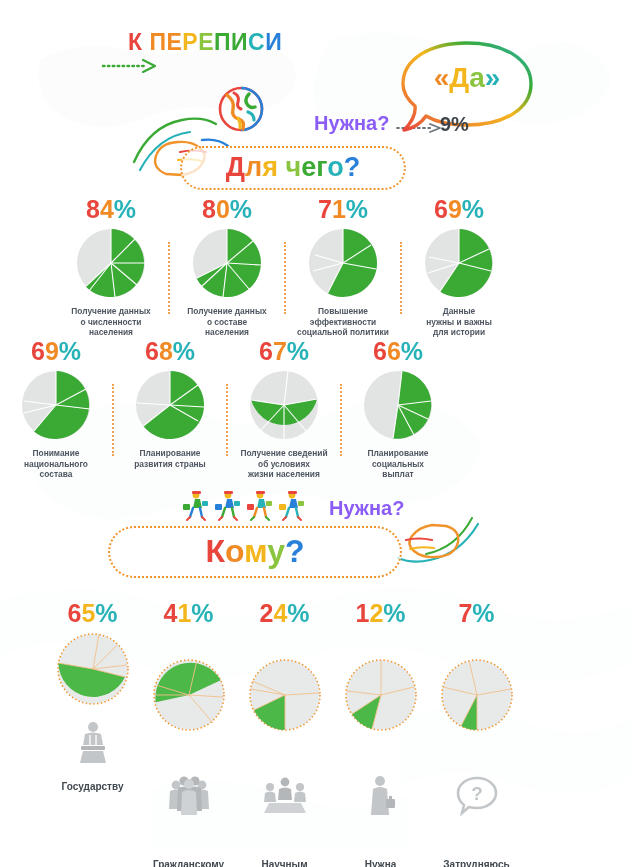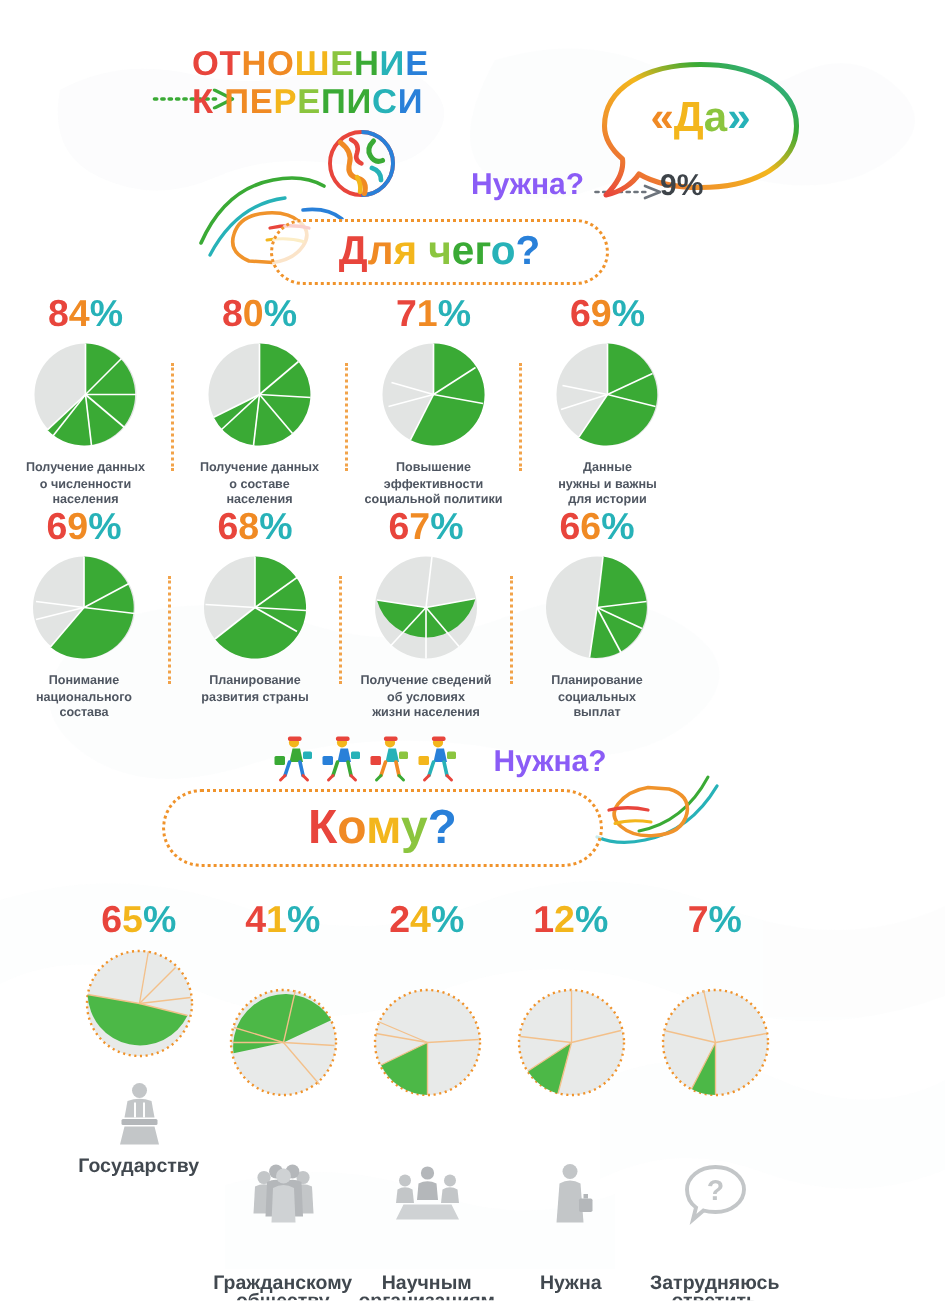--- a/index.html
+++ b/index.html
@@ -61,36 +61,36 @@
     font-weight:bold;font-size:27px;white-space:nowrap;
   }
   #pill-2{left:108px;top:526px;width:290px;height:48px;border-radius:26px;}
   #pill-2 .pill-text{
     position:absolute;left:0;top:5px;width:290px;text-align:center;
     font-weight:bold;font-size:32px;white-space:nowrap;
   }
 
   
   .grid{position:absolute;left:0;display:flex;}
-  #grid-top{top:196px;width:516px;justify-content:flex-start;}
+  #grid-top{top:196px;width:516px;justify-content:flex-end;}
   #grid-top .cell{width:114px;}
   #grid-bottom{top:600px;width:569px;justify-content:center;}
   #grid-bottom .cell{width:96px;}
 
   .cell{position:relative;display:flex;flex-direction:column;align-items:center;}
   .cell + .cell{margin-left:0;gap:26px;}
   .pct{
     font-weight:bold;font-size:25px;line-height:26px;margin-bottom:5px;white-space:nowrap;
   }
   .pie{display:block;}
   .cap{
     margin-top:7px;text-align:center;font-size:8.4px;font-weight:bold;
     line-height:10.5px;color:#4f5661;width:112px;
   }
-  #grid-bottom .cap{font-size:13px;line-height:11.5px;width:94px;color:#41484f;margin-top:6px;}
+  #grid-bottom .cap{font-size:10px;line-height:11.5px;width:94px;color:#41484f;margin-top:16px;}
   .divider{
     width:0;border-left:2px dotted #f0932b;height:72px;margin-top:46px;opacity:.85;
   }
   .row2{top:338px !important;}
 
   .audience-icon{width:44px;height:44px;margin-top:14px;}
 
   
   .c-red{color:#e8453c;}
   .c-orange{color:#f08a24;}
@@ -117,23 +117,20 @@
   </svg>
 
   <div class="header">
 
     <svg class="dotted-arrow" viewBox="0 0 56 14">
       <line x1="2" y1="7" x2="44" y2="7" stroke="#3aaa35" stroke-width="2.4" stroke-dasharray="1.5 3.4" stroke-linecap="round"></line>
       <path d="M42 1 L54 7 L42 13" fill="none" stroke="#3aaa35" stroke-width="2.2" stroke-linecap="round" stroke-linejoin="round"></path>
     </svg>
 
     <div class="title-block">
-      <div class="title-line">
-        <span class="c-red">О</span><span class="c-red">Т</span><span class="c-orange">Н</span><span class="c-orange">О</span><span class="c-yellow">Ш</span><span class="c-lgreen">Е</span><span class="c-green">Н</span><span class="c-teal">И</span><span class="c-blue">Е</span>
-      </div>
       <div class="title-line">
         <span class="c-red">К</span>&nbsp;<span class="c-orange">П</span><span class="c-orange">Е</span><span class="c-yellow">Р</span><span class="c-lgreen">Е</span><span class="c-green">П</span><span class="c-green">И</span><span class="c-teal">С</span><span class="c-blue">И</span>
       </div>
     </div>
 
     <svg class="globe" viewBox="0 0 46 46">
       <circle cx="23" cy="23" r="21" fill="none" stroke="#e8453c" stroke-width="2.6"></circle>
       <path d="M23 2 a21 21 0 0 1 0 42" fill="none" stroke="#2980d9" stroke-width="2.6"></path>
       <path d="M9 9 q8 6 6 14 q-2 8 6 10 q6 2 4 10" fill="none" stroke="#f08a24" stroke-width="3.4" stroke-linecap="round"></path>
       <path d="M16 7 q6 3 4 9 q-2 5 3 7" fill="none" stroke="#e8453c" stroke-width="3" stroke-linecap="round"></path>

